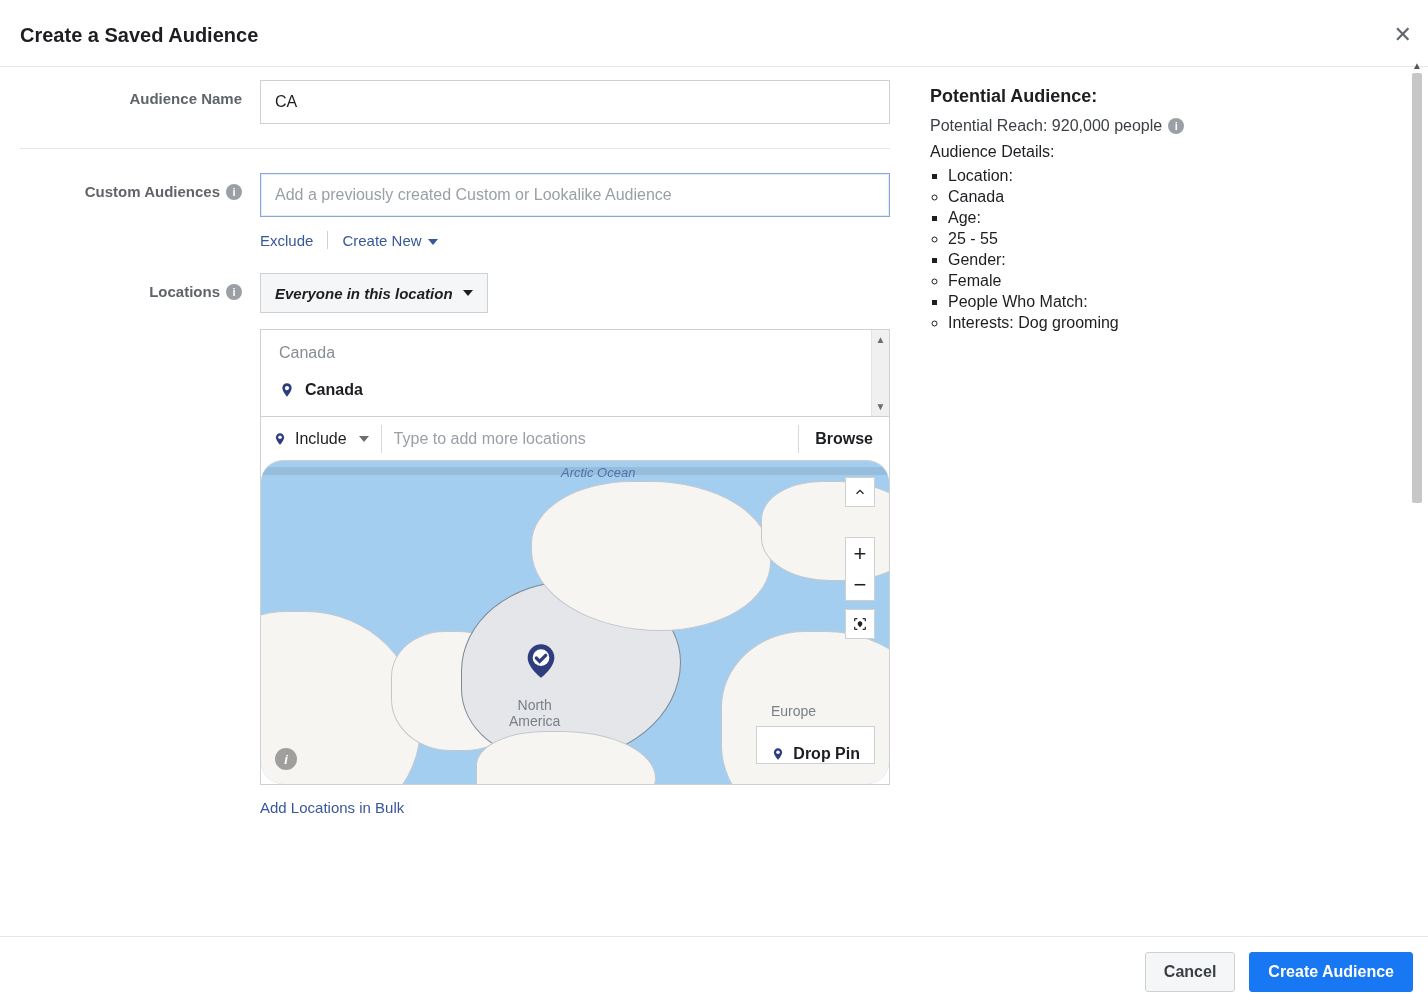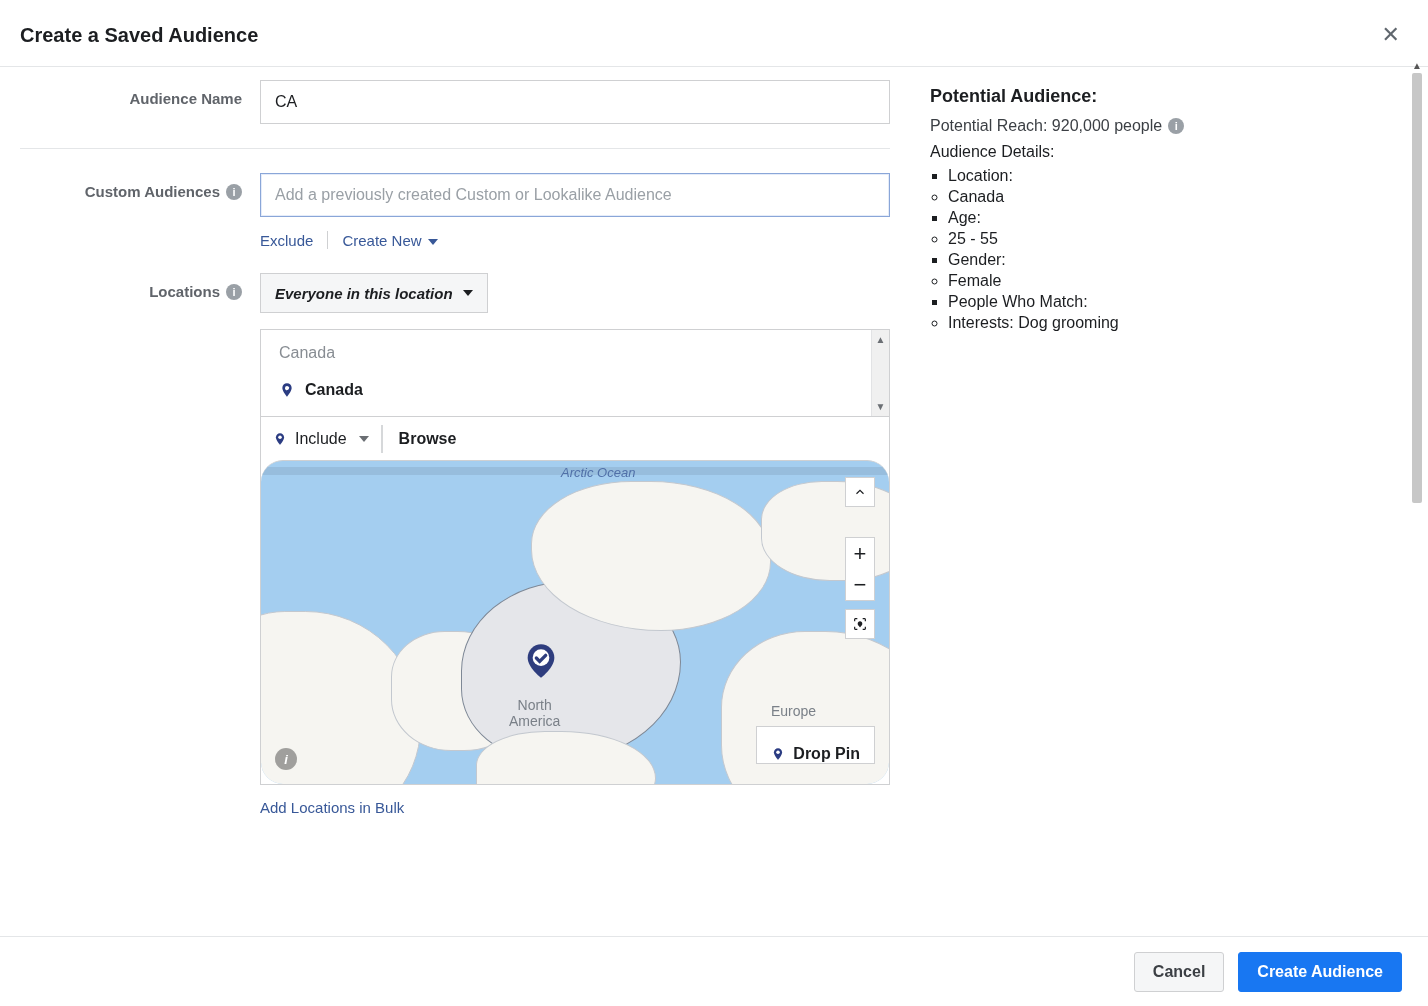--- a/index.html
+++ b/index.html
@@ -1,20 +1,20 @@
 <!DOCTYPE html>
 <html><head>
 <meta charset="utf-8">
 <style>
   * { box-sizing: border-box; font-family: -apple-system, BlinkMacSystemFont, "Segoe UI", Helvetica, Arial, sans-serif; }
   html,body { margin:0; padding:0; background:#fff; color:#1c1e21; }
   .window { width:1428px; height:1006px; position:relative; overflow:hidden; }
 
   
-  .header { display:flex; align-items:center; justify-content:space-between; padding:18px 24px 14px 20px; border-bottom:1px solid #e4e6e8; }
+  .header { display:flex; align-items:center; justify-content:space-between; padding:18px 12px 14px 20px; border-bottom:1px solid #e4e6e8; }
   .header h1 { margin:0; font-size:20px; font-weight:700; color:#1c1e21; }
   .close-x { font-size:22px; color:#60676e; cursor:pointer; padding:4px; }
 
   
   .body { position:absolute; top:60px; bottom:70px; left:0; right:0; overflow-y:auto; }
   .scrollbar-right { position:absolute; right:4px; top:0; width:14px; display:flex; flex-direction:column; align-items:center; }
   .sb-arrow { font-size:10px; color:#555; }
   .sb-track { width:10px; height:430px; background:#c7c7c7; border-radius:2px; margin-top:2px; }
 
   .content { display:flex; gap:40px; padding:20px 36px 0 20px; }
@@ -82,21 +82,21 @@
   
   .right h2 { margin:0 0 10px 0; font-size:18px; font-weight:700; }
   .right .reach { color:#3b3f44; font-size:16px; margin-bottom:8px; display:flex; align-items:center; gap:6px; }
   .right .det-h { font-size:16px; color:#1c1e21; margin-bottom:6px; }
   .right ul { margin:0; padding:0 0 0 18px; font-size:16px; color:#1c1e21; }
   .right ul li { margin:3px 0; }
   .right ul li.sq { list-style:square; }
   .right ul li.ci { list-style:circle; }
 
   
-  .footer { position:absolute; left:0; right:0; bottom:0; height:70px; border-top:1px solid #e4e6e8; display:flex; align-items:center; justify-content:flex-end; gap:14px; padding:0 26px; background:#fff; }
+  .footer { position:absolute; left:0; right:0; bottom:0; height:70px; border-top:1px solid #e4e6e8; display:flex; align-items:center; justify-content:flex-end; gap:14px; padding:0 15px; background:#fff; }
   .btn { height:40px; padding:0 18px; border-radius:3px; font-size:16px; font-weight:700; cursor:pointer; border:1px solid #cfd0d2; background:#f5f6f7; color:#3b3f44; }
   .btn.primary { background:#1877f2; border-color:#1877f2; color:#fff; }
 </style>
 </head>
 <body>
 
 <div class="window">
 
   <div class="header">
     <h1>Create a Saved Audience</h1>
@@ -170,20 +170,21 @@
               <div class="inc-row">
                 <div class="inc-btn">
                   <svg class="pin" style="width:14px;height:18px;color:#2b3c82" viewBox="0 0 24 24">
                     <path fill="currentColor" d="M12 2C8 2 5 5 5 9c0 5 7 13 7 13s7-8 7-13c0-4-3-7-7-7z"></path>
                     <circle cx="12" cy="9" r="3" fill="#fff"></circle>
                   </svg>
                   <span>Include</span>
                   <span class="tri2"></span>
                 </div>
                 <div class="sep"></div>
+                <input placeholder="Type to add more locations" style="">
                 <div class="sep"></div>
                 <div class="browse">Browse</div>
               </div>
 
               <div class="map">
                 <div class="map-bar"></div>
 
                 <div class="land" style="left:-60px; top:150px; width:220px; height:220px;"></div>
                 <div class="land" style="left:130px; top:170px; width:140px; height:120px;"></div>
                 <div class="land sel" style="left:200px; top:120px; width:220px; height:180px; border-radius:50% 45% 55% 40%;"></div>

